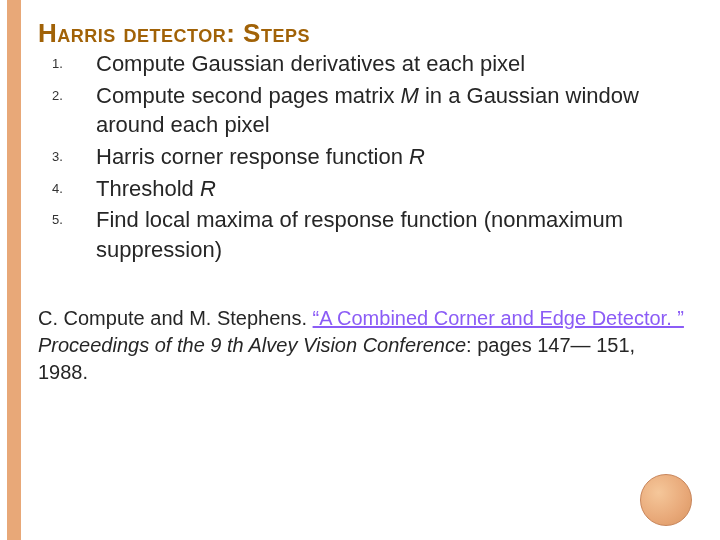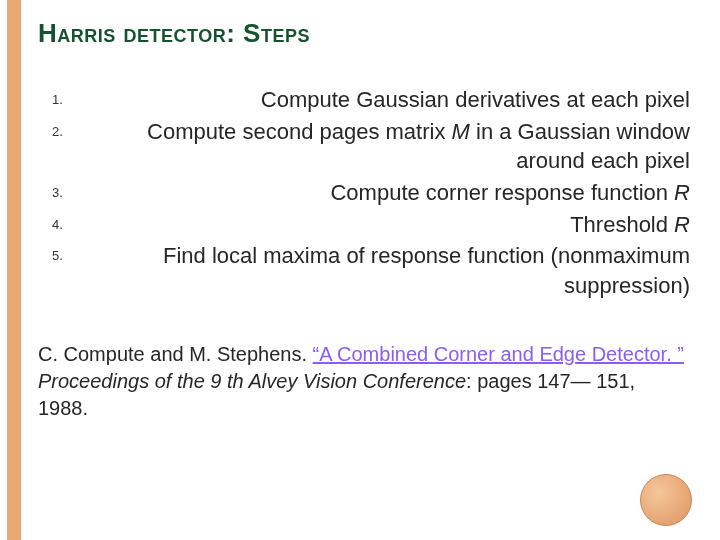--- a/index.html
+++ b/index.html
@@ -20,39 +20,38 @@
     background: #e8a878;
   }
   .content {
     position: absolute;
     left: 38px;
     top: 18px;
     right: 30px;
   }
   .title {
     font-variant: small-caps;
-    color: #14532d;
+    color: #a16207;
     font-size: 26px;
     letter-spacing: 0.5px;
-    margin-bottom: 36px;
   }
   .steps {
     list-style: none;
     counter-reset: step;
     margin-left: 14px;
   }
   .steps li {
     counter-increment: step;
     position: relative;
     padding-left: 44px;
     font-size: 22px;
     color: #262626;
     line-height: 1.35;
     margin-bottom: 2px;
-    text-align: right;
+    text-align: left;
   }
   .steps li::before {
     content: counter(step) ".";
     position: absolute;
     left: 0;
     top: 6px;
     font-size: 13px;
     color: #333;
   }
   .italic-var {
@@ -91,21 +90,21 @@
   <h1 class="title">Harris detector: Steps</h1>
 
   <ol class="steps">
     <li>
       <span>Compute Gaussian derivatives at each pixel</span>
     </li>
     <li>
       <span>Compute second pages matrix </span><span class="italic-var">M</span><span> in a Gaussian window around each pixel</span>
     </li>
     <li>
-      <span>Compute corner response function </span><span class="italic-var">R</span><span></span>
+      <span>Harris corner response function </span><span class="italic-var">R</span><span></span>
     </li>
     <li>
       <span>Threshold </span><span class="italic-var">R</span><span></span>
     </li>
     <li>
       <span>Find local maxima of response function (nonmaximum suppression)</span>
     </li>
   </ol>
 
   <p class="citation">

